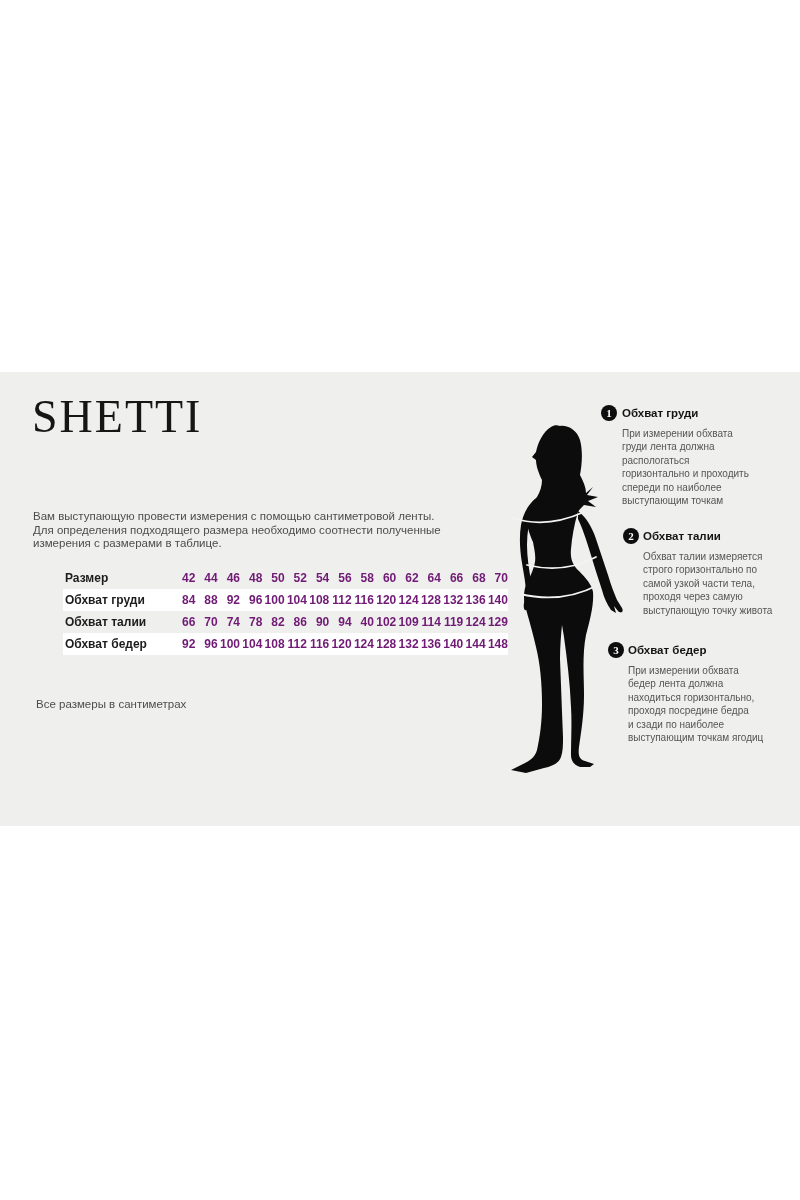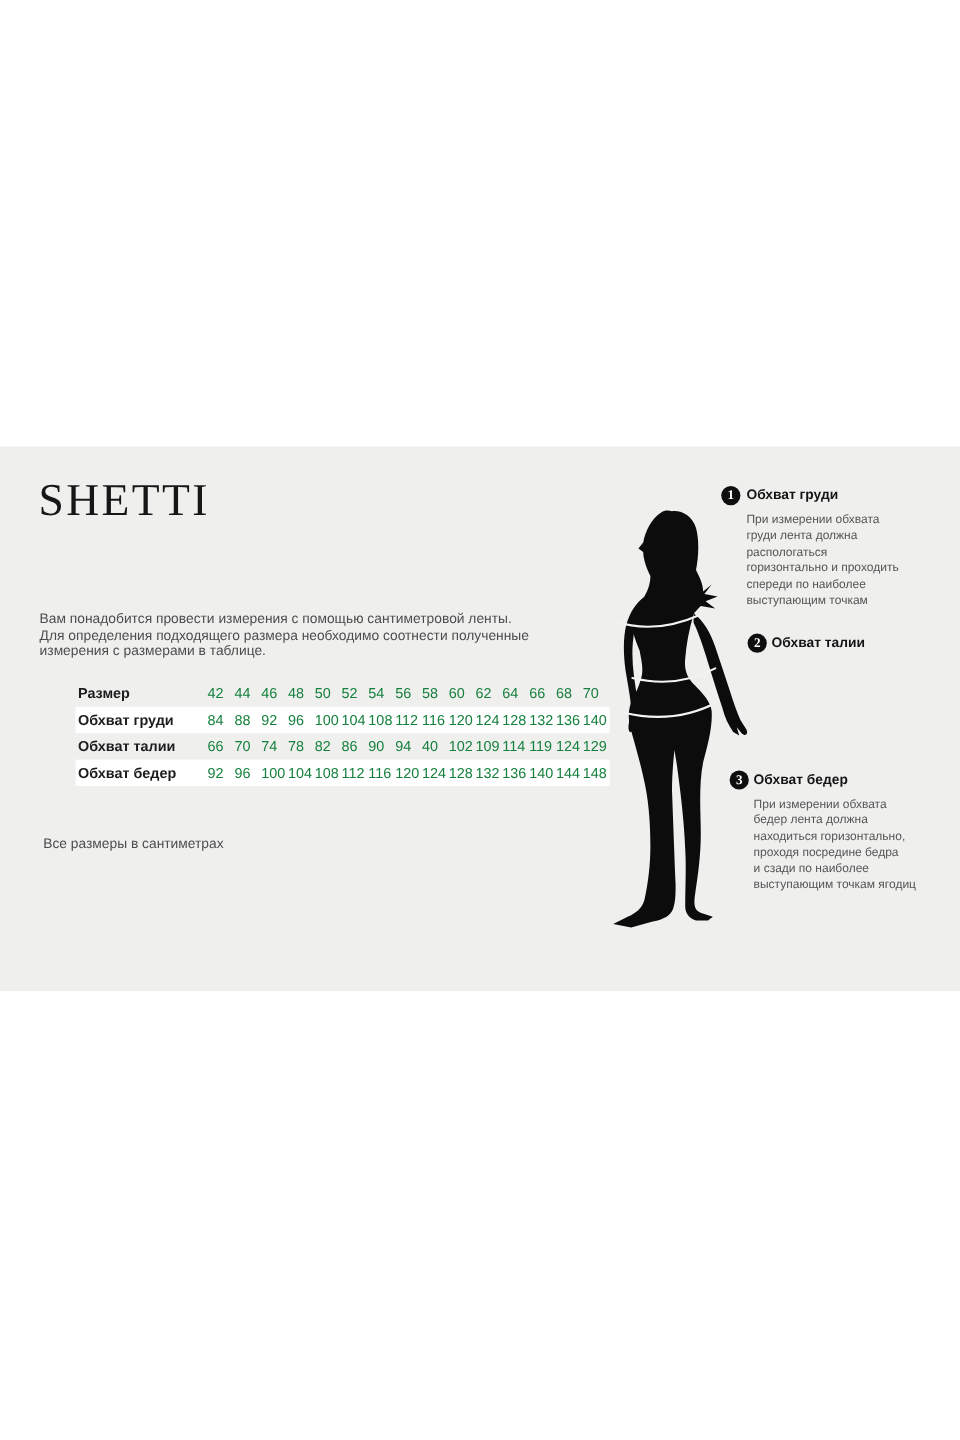--- a/index.html
+++ b/index.html
@@ -8,43 +8,43 @@
     font-family:"Liberation Sans", sans-serif;
     -webkit-font-smoothing:antialiased;
   }
   .band{
     position:absolute;left:0;top:372px;width:800px;height:454px;
     background:#efefee;
   }
   .brand-title{
     position:absolute;left:32px;top:396px;
     font-family:"Liberation Serif", serif;
-    font-size:38px;line-height:42px;letter-spacing:2px;
+    font-size:46px;line-height:42px;letter-spacing:2px;
     color:#161616;font-weight:400;
   }
   .intro{
     position:absolute;left:33px;top:510px;width:460px;
     font-size:11.5px;line-height:13.5px;color:#4d4d4d;
     white-space:pre-line;
   }
   .size-table{
     position:absolute;left:33px;top:567px;width:475px;
   }
   .trow{
     display:flex;align-items:center;height:22px;margin-left:30px;
   }
   .trow.striped{background:#ffffff;}
   .tlabel{
     width:110px;flex:0 0 110px;
     font-size:12px;font-weight:bold;color:#1c1c1c;
     padding-left:2px;box-sizing:border-box;
   }
   .tcell{
-    flex:1 1 0;text-align:left;
-    font-size:12px;color:#15803d;
+    flex:1 1 0;text-align:right;
+    font-size:12px;color:#701a75;font-weight:bold;
   }
   .table-note{
     position:absolute;left:36px;top:677px;
     font-size:11.5px;color:#4d4d4d;margin-top:21px;
   }
   .silhouette{
     position:absolute;left:480px;top:415px;width:160px;height:370px;
   }
   .ann{position:absolute;}
   .ann-circle{
@@ -63,21 +63,21 @@
     white-space:pre-line;
   }
 </style>
 </head>
 <body>
 
 <div class="band"></div>
 
 <div class="brand-title">SHETTI</div>
 
-<div class="intro">Вам понадобится провести измерения с помощью сантиметровой ленты.
+<div class="intro">Вам выступающую провести измерения с помощью сантиметровой ленты.
 Для определения подходящего размера необходимо соотнести полученные
 измерения с размерами в таблице.</div>
 
 <div class="size-table">
     <div class="trow">
       <div class="tlabel">Размер</div>
       <div class="tcell">42</div>
       <div class="tcell">44</div>
       <div class="tcell">46</div>
       <div class="tcell">48</div>
@@ -234,20 +234,25 @@
 горизонтально и проходить
 спереди по наиболее
 выступающим точкам</div>
   </div>
 </div>
 
 <div class="ann">
   <div class="ann-circle" style="left:623px;top:528px;">2</div>
   <div class="ann-text" style="left:643px;top:529px;width:156px;">
     <div class="ann-title">Обхват талии</div>
+    <div class="ann-body">Обхват талии измеряется
+строго горизонтально по
+самой узкой части тела,
+проходя через самую
+выступающую точку живота</div>
   </div>
 </div>
 
 <div class="ann">
   <div class="ann-circle" style="left:608px;top:642px;">3</div>
   <div class="ann-text" style="left:628px;top:643px;width:170px;">
     <div class="ann-title">Обхват бедер</div>
     <div class="ann-body">При измерении обхвата
 бедер лента должна
 находиться горизонтально,

